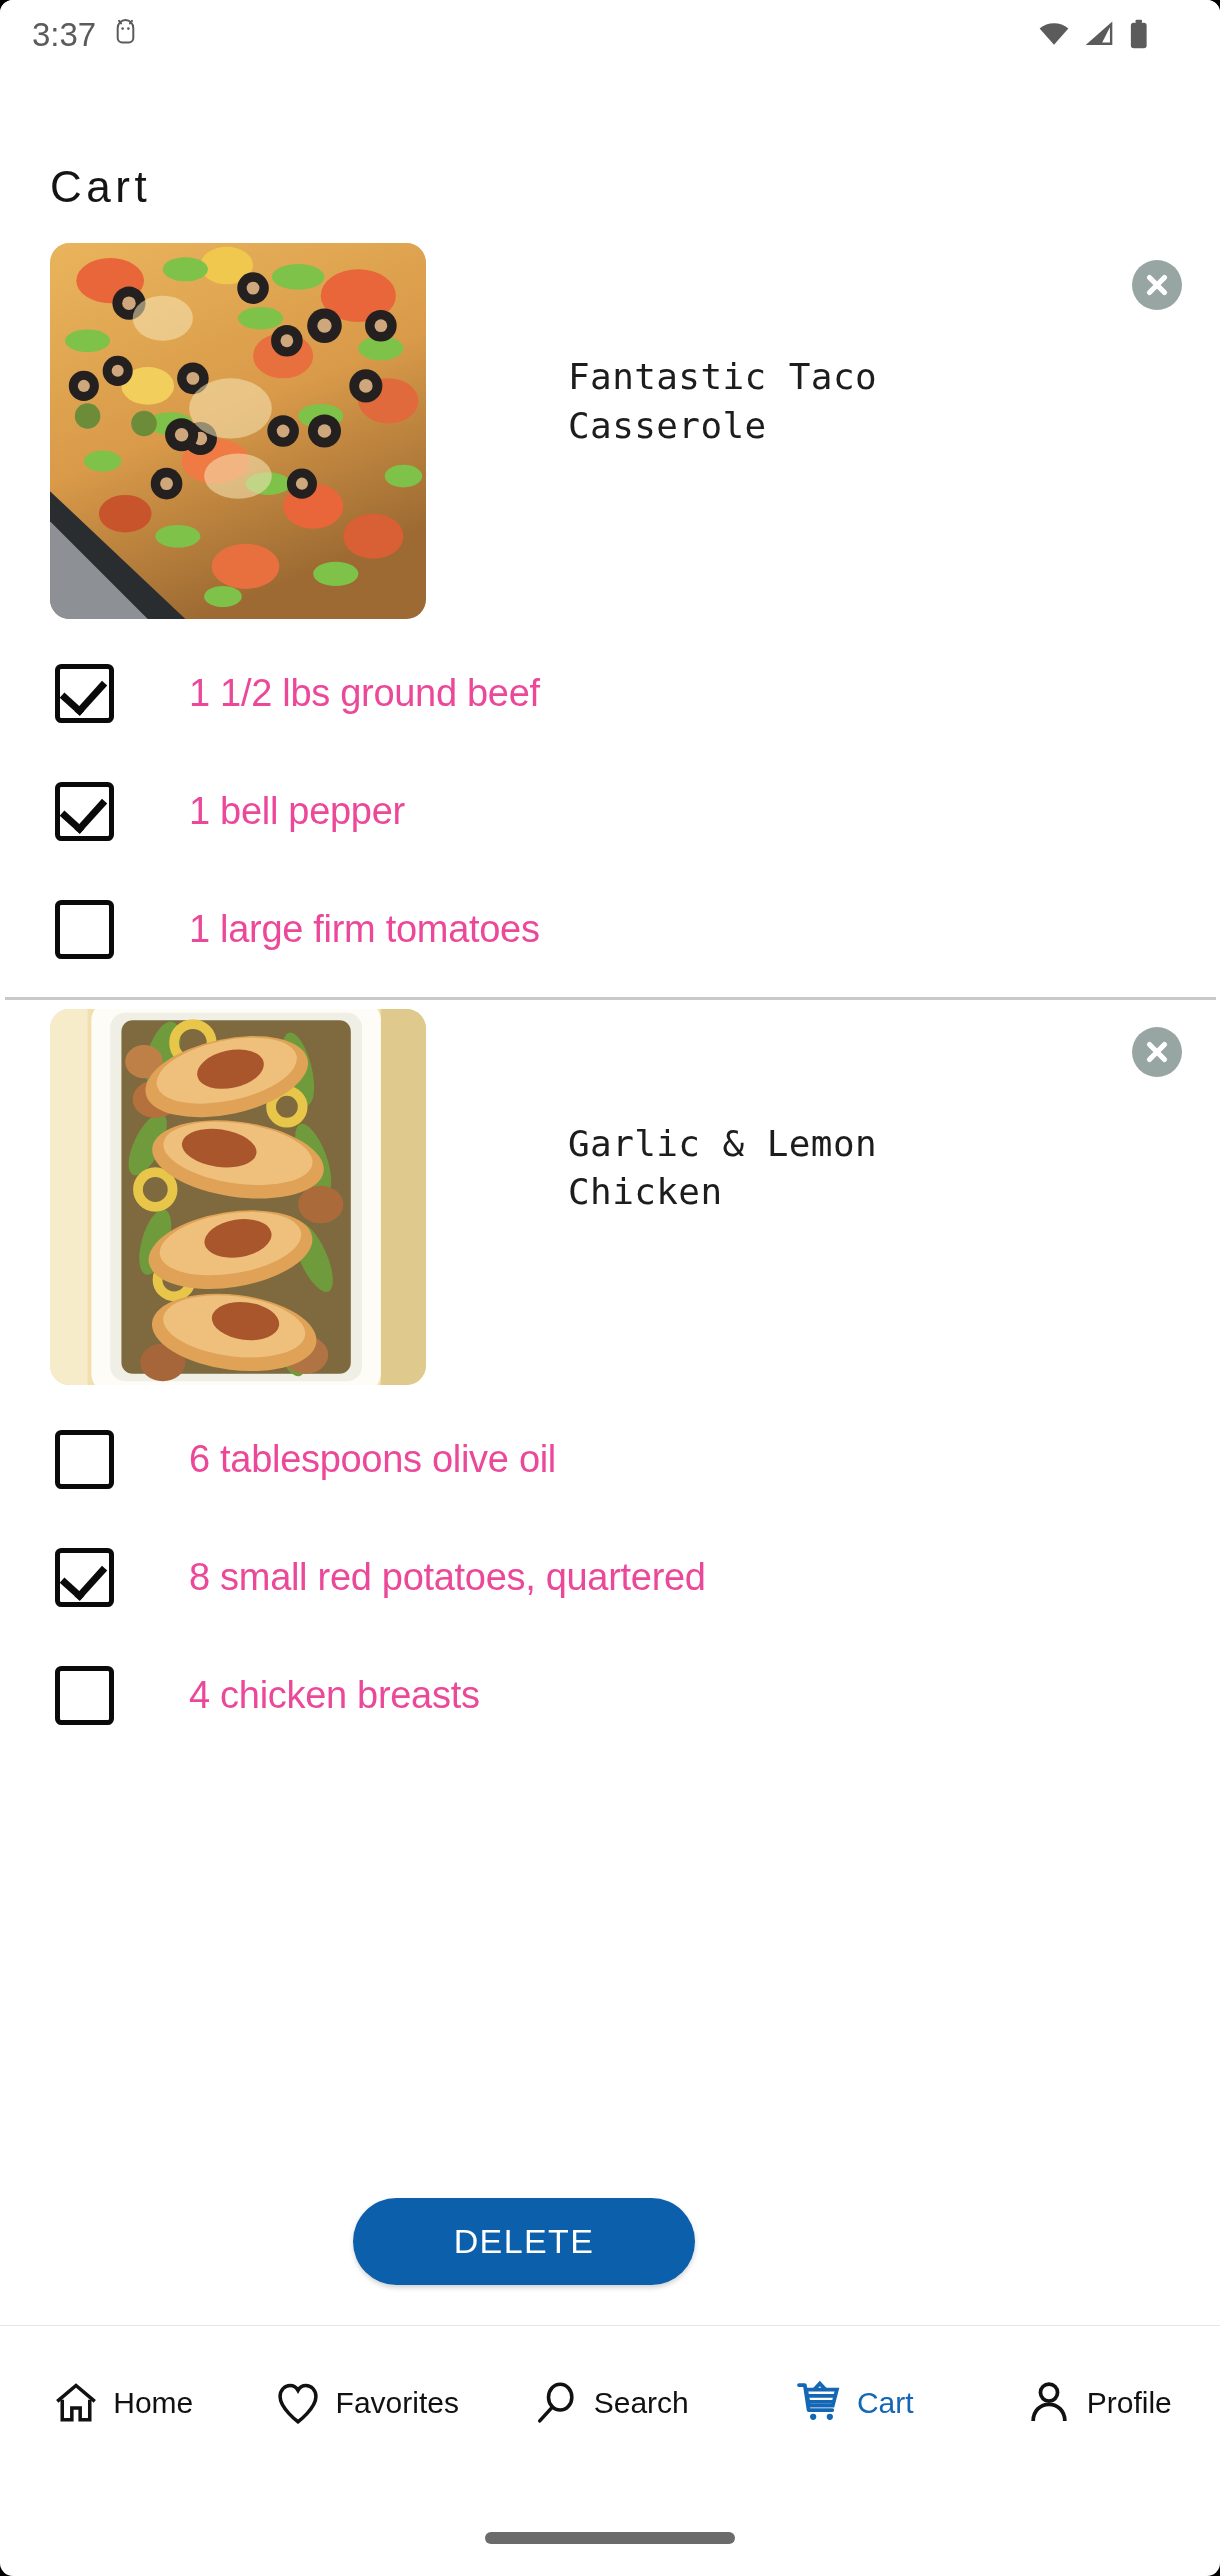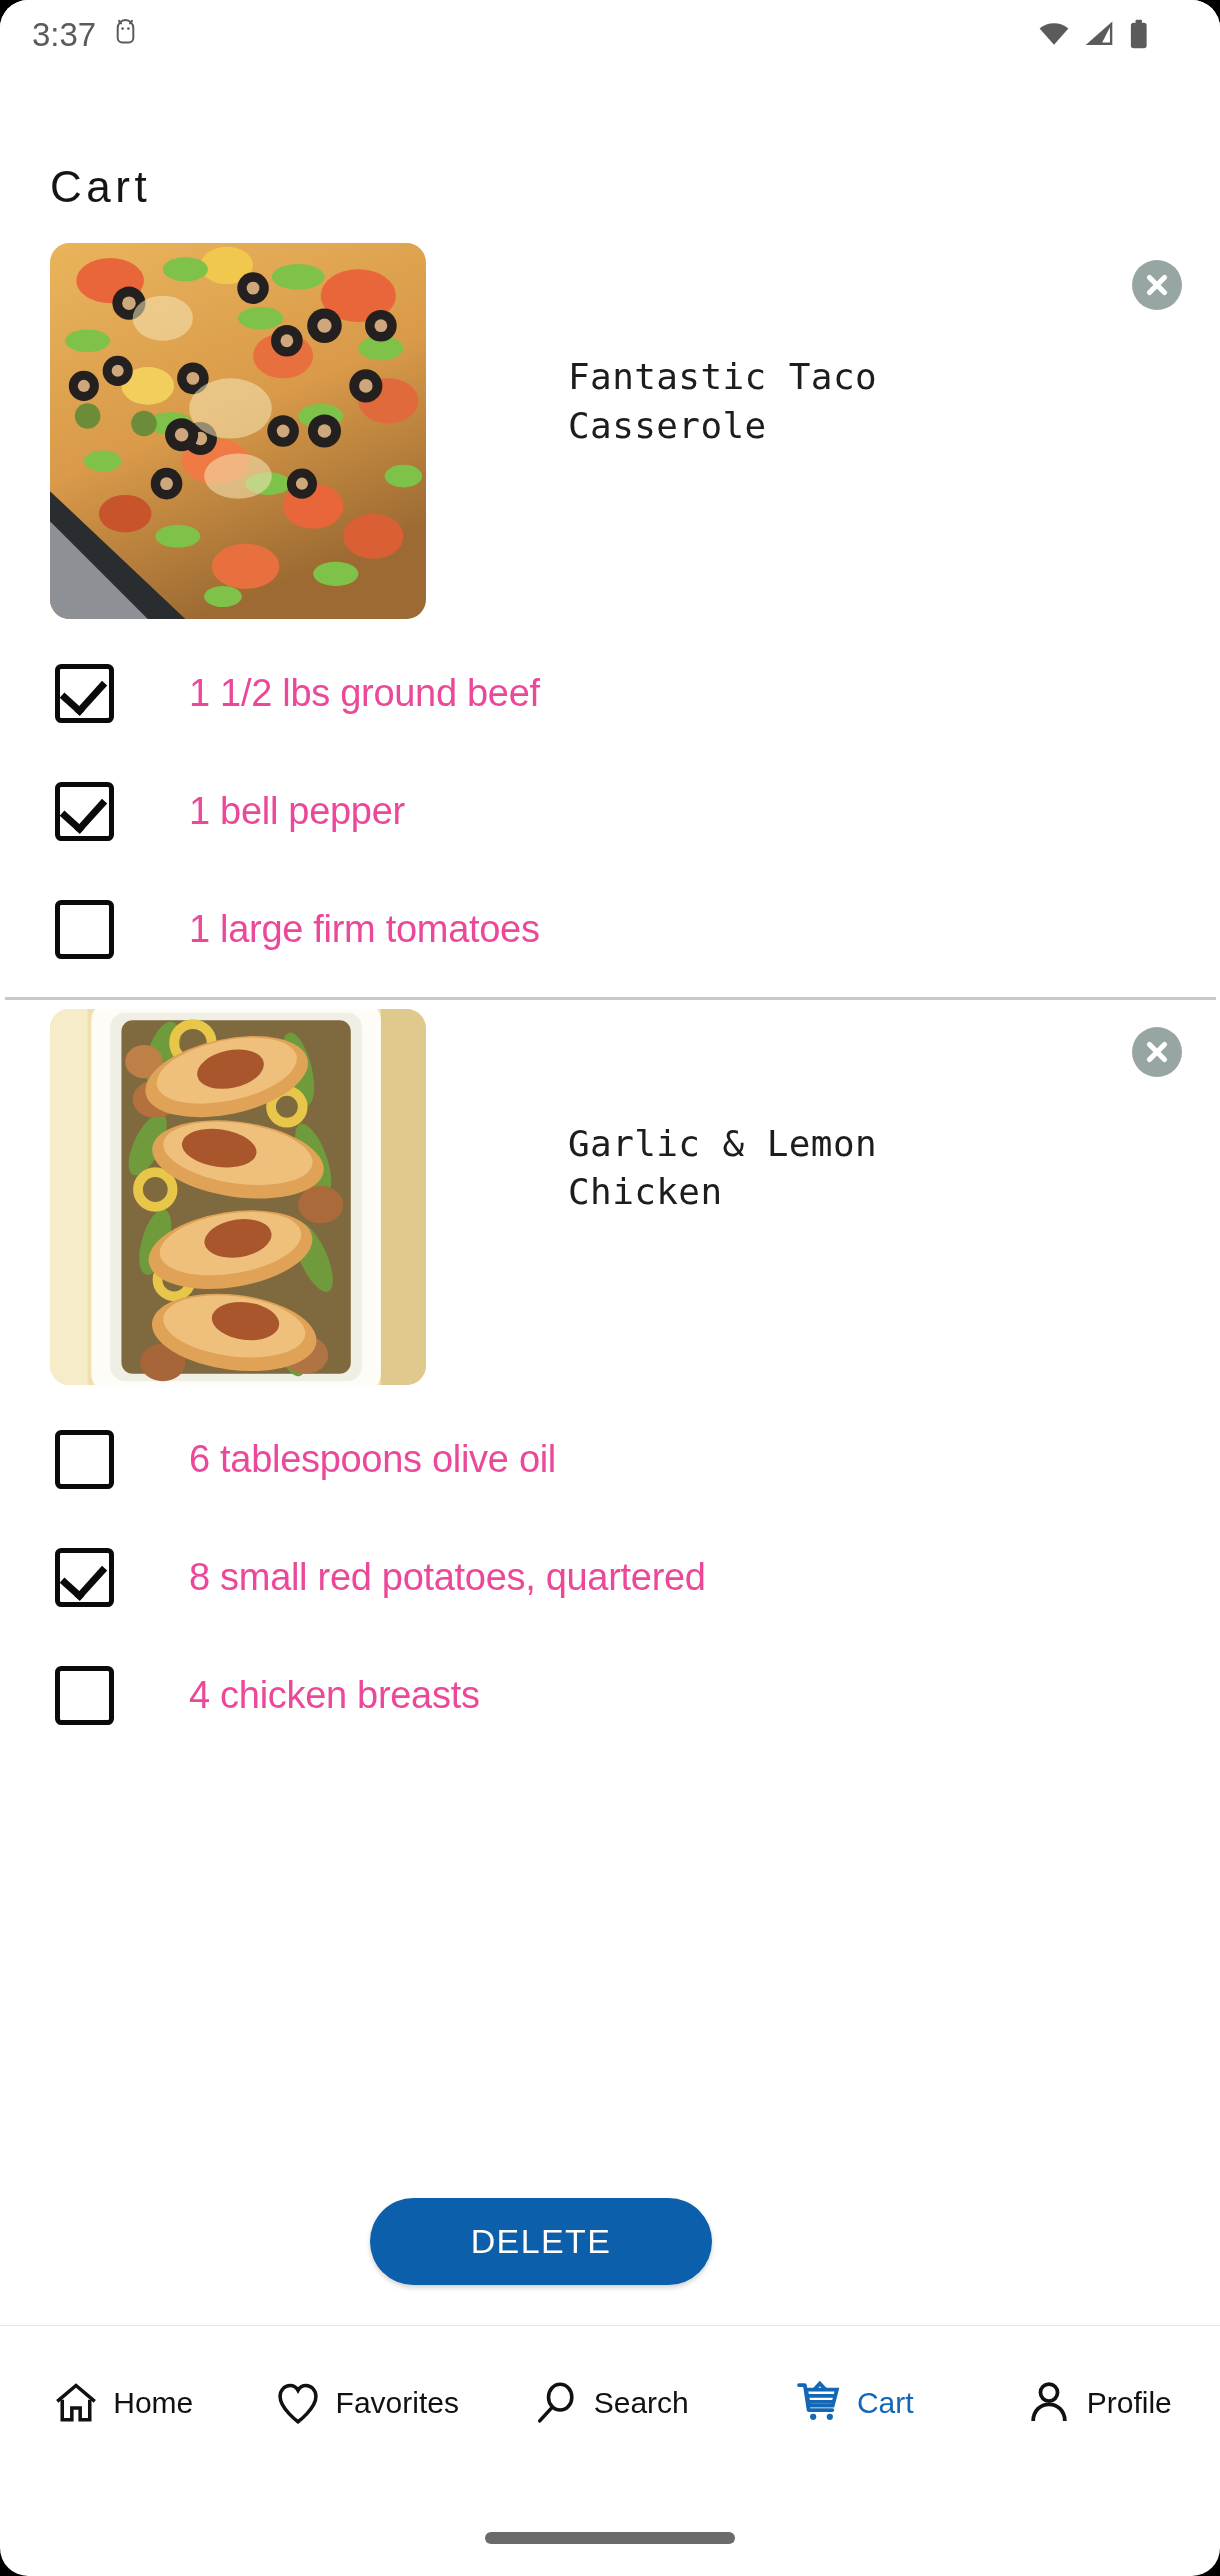--- a/index.html
+++ b/index.html
@@ -6,21 +6,21 @@
   html, body {
     width:1220px; height:2576px;
     background:#000;
     font-family:"Liberation Sans", sans-serif;
     overflow:hidden;
   }
   #device {
     position:relative;
     width:1220px; height:2576px;
     background:#ffffff;
-    border-radius:28px;
+    border-radius:13px;
     overflow:hidden;
   }
 
   
   .statusbar {
     position:absolute; top:0; left:0;
     width:1220px; height:70px;
     display:flex; align-items:center;
     padding:0 32px;
     background:#ffffff;
@@ -128,21 +128,21 @@
   }
 
   .divider {
     height:2.7px; background:#c9c9c9;
     margin:0 4.5px;
   }
 
   
   .delete-wrap {
     position:absolute;
-    top:2198px; left:17px;
+    top:2198px; left:0;
     width:1048px;
     display:flex; justify-content:center;
   }
   .delete-btn {
     width:342px; height:87px;
     border-radius:44px;
     background:#0b5fab;
     color:#ffffff;
     font-size:34px;
     letter-spacing:1.4px;

